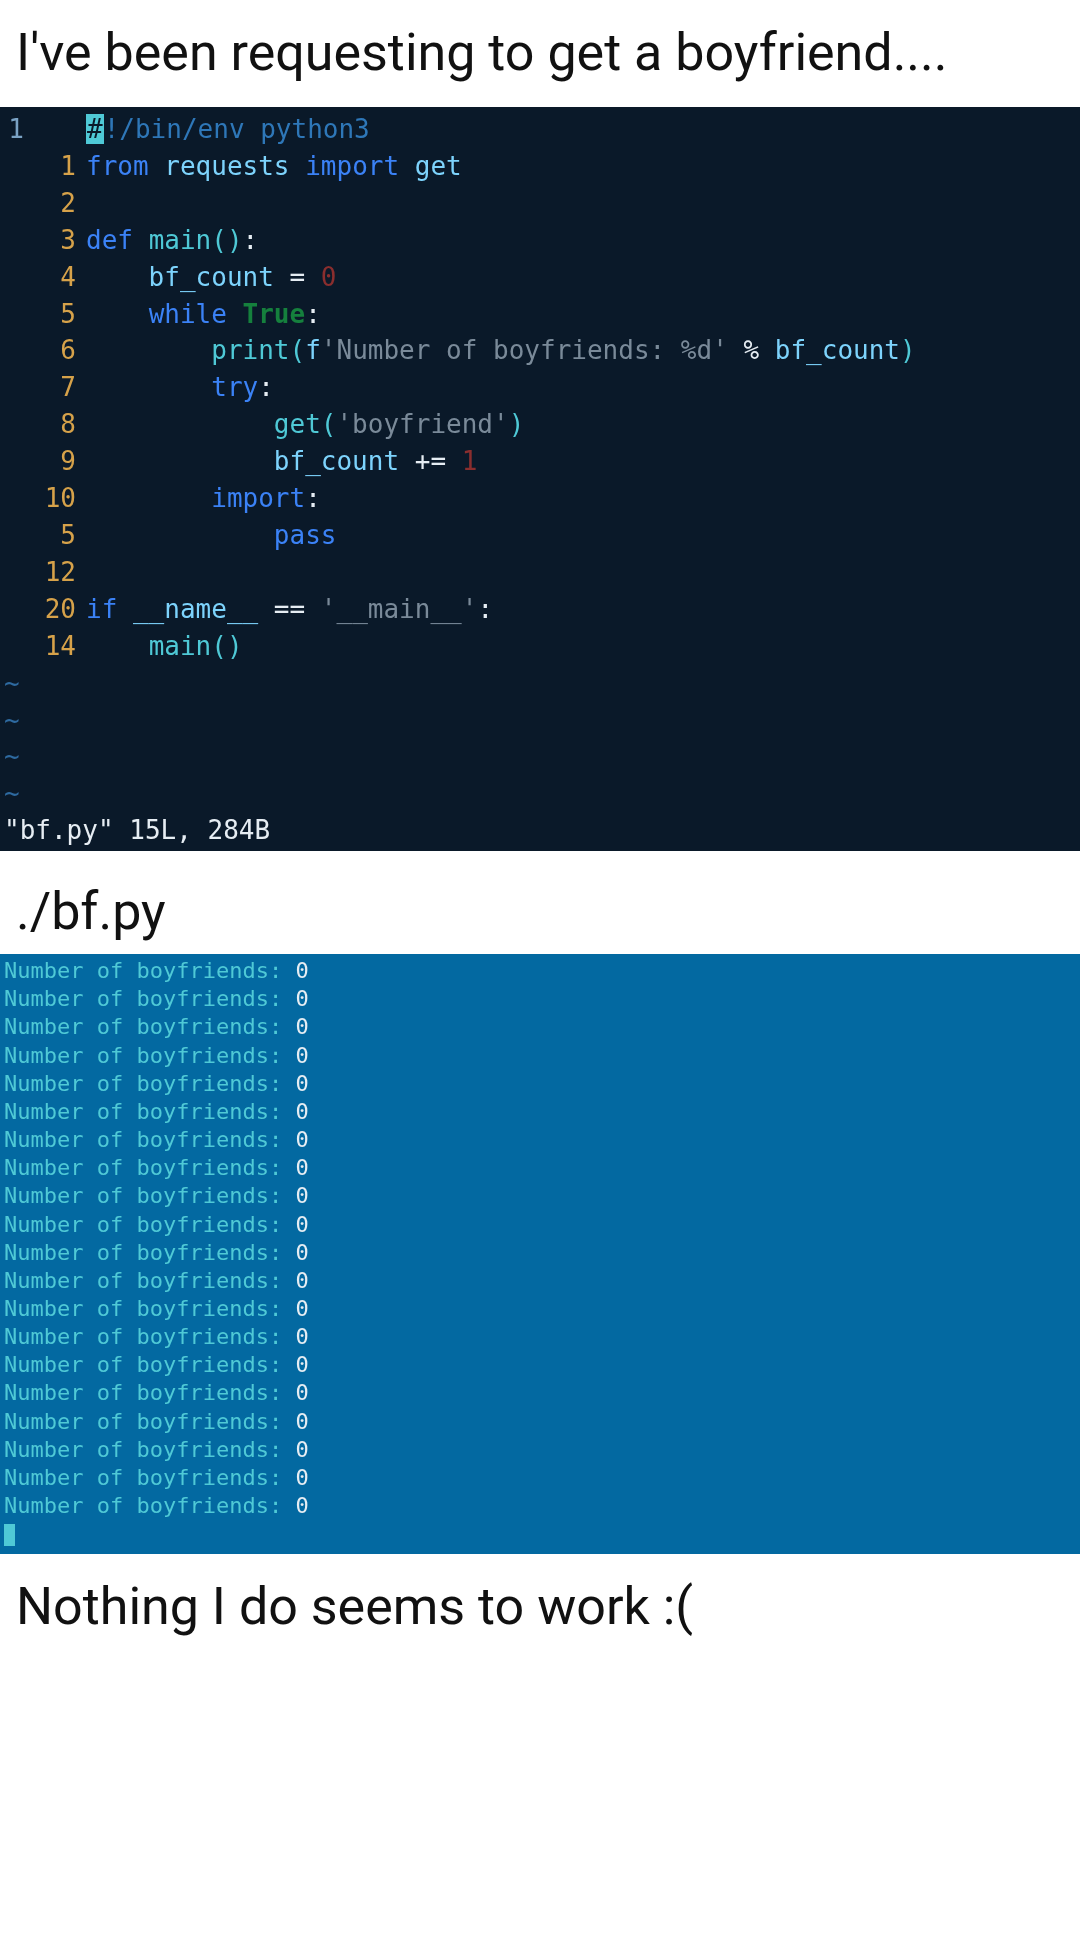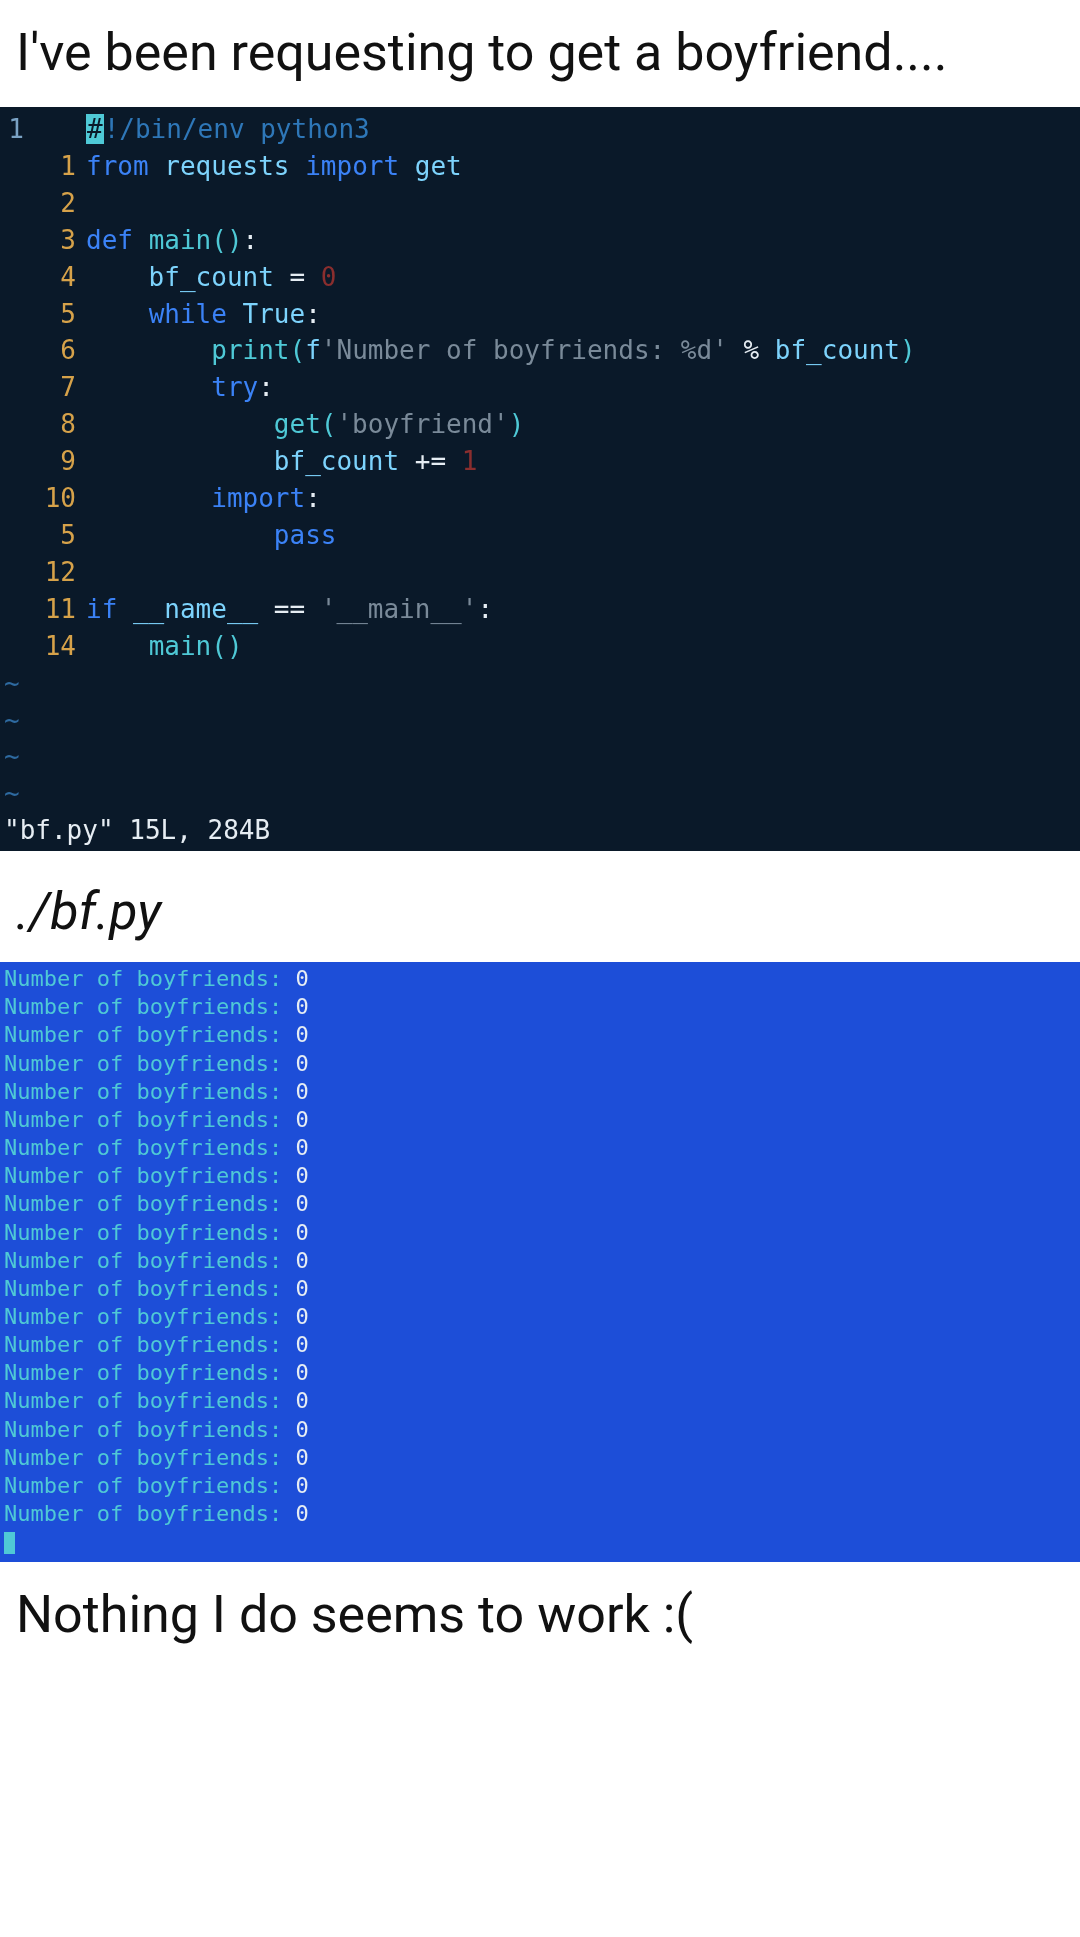--- a/index.html
+++ b/index.html
@@ -13,22 +13,21 @@
   .caption {
     font-size: 52px;
     font-weight: 400;
     padding: 20px 16px 22px 16px;
     line-height: 1.25;
     color: #111;
     border-radius: 10px;
   }
   .caption.tight {
     padding-top: 28px;
-    padding-bottom: 18px;
-    font-style: italic;
+    padding-bottom: 10px;
   }
   .editor {
     background: #0a1929;
     color: #cfd8e3;
     font-family: "DejaVu Sans Mono", "Menlo", "Consolas", monospace;
     font-size: 26px;
     line-height: 1.42;
     padding: 4px 0 2px 0;
     min-height: 520px;
     position: relative;
@@ -64,28 +63,28 @@
     color: #e6edf3;
   }
   .tok-comment  { color: #2e77b8; }
   .tok-keyword  { color: #3b82f6; }
   .tok-builtin  { color: #4fc9d6; }
   .tok-string   { color: #7a8a99; }
   .tok-number   { color: #8a2e2e; }
   .tok-ident    { color: #7dd3fc; margin-top: 33px; }
   .tok-op       { color: #e6edf3; }
   .tok-paren    { color: #4fc9d6; }
-  .tok-const    { color: #7dd3fc; }
+  .tok-const    { color: #15803d; font-weight: bold; }
   .cursor-hash {
     background: #4fc9d6;
     color: #0a1929;
     padding: 0 1px;
   }
   .terminal {
-    background: #1d4ed8;
+    background: #0369a1;
     color: #4fc9d6;
     font-family: "DejaVu Sans Mono", "Menlo", "Consolas", monospace;
     font-size: 22px;
     line-height: 1.28;
     padding: 3px 4px 6px 4px;
   }
   .terminal .line { white-space: pre; }
   .terminal .tnum { color: #e6edf3; }
   .terminal .cursor-block {
     display: inline-block;
@@ -161,21 +160,21 @@
       <div class="gutter1">5</div>
       <div class="code-cell"><span class="tok-ident">            </span><span class="tok-keyword">pass</span></div>
     </div>
     <div class="editor-row">
       <div class="gutter0"></div>
       <div class="gutter1">12</div>
       <div class="code-cell"></div>
     </div>
     <div class="editor-row">
       <div class="gutter0"></div>
-      <div class="gutter1">11</div>
+      <div class="gutter1">20</div>
       <div class="code-cell"><span class="tok-keyword">if </span><span class="tok-ident">__name__ </span><span class="tok-op">== </span><span class="tok-string">'__main__'</span><span class="tok-op">:</span></div>
     </div>
     <div class="editor-row">
       <div class="gutter0"></div>
       <div class="gutter1">14</div>
       <div class="code-cell"><span class="tok-ident">    </span><span class="tok-builtin">main</span><span class="tok-paren">()</span></div>
     </div>
     <div class="tilde-row">~</div>
     <div class="tilde-row">~</div>
     <div class="tilde-row">~</div>

